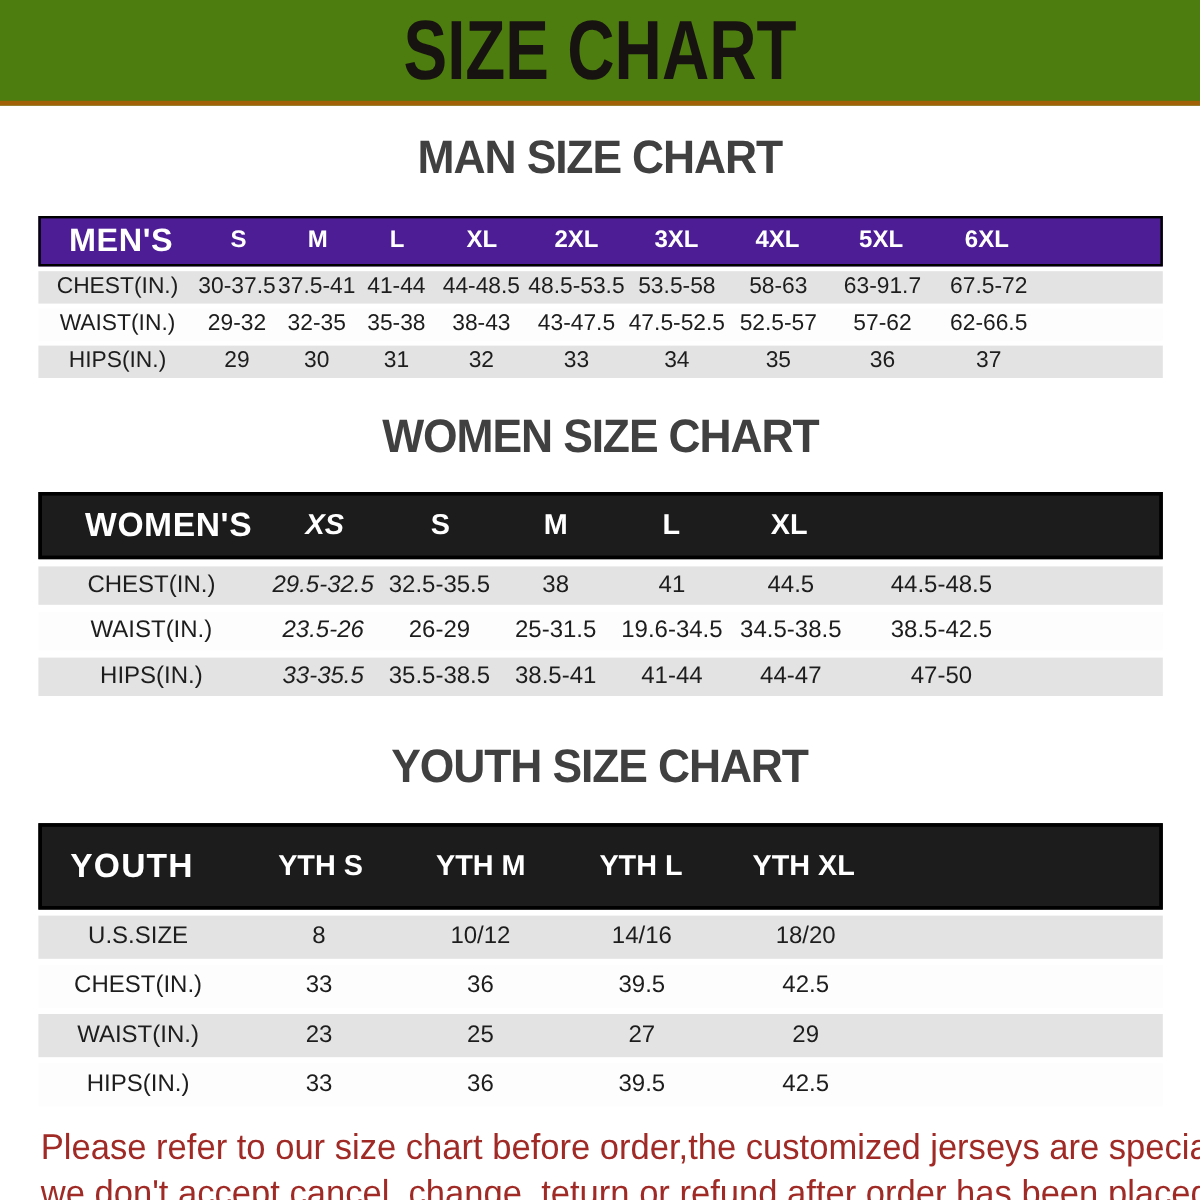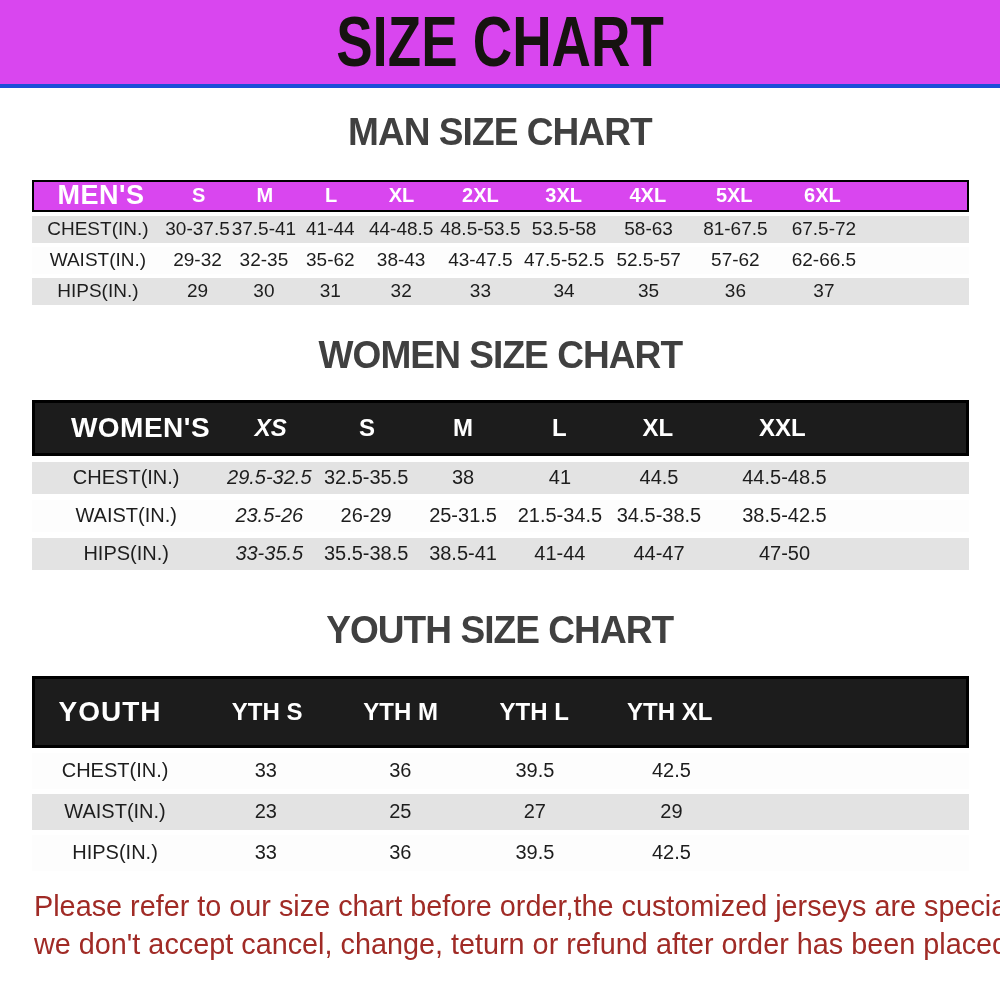--- a/index.html
+++ b/index.html
@@ -1,21 +1,21 @@
 <!DOCTYPE html>
 <html><head>
 <meta charset="utf-8">
 <style>
   * { margin:0; padding:0; box-sizing:border-box; }
   html,body { width:1000px; background:#ffffff; font-family:"Liberation Sans", sans-serif; }
   body { height:1000px; overflow:hidden; }
 
   
-  .banner { height:88px; background:#d946ef; display:flex; align-items:center; justify-content:center;
-            border-bottom:4px solid #1d4ed8; }
+  .banner { height:88px; background:#4d7c0f; display:flex; align-items:center; justify-content:center;
+            border-bottom:4px solid #a16207; }
   .banner-title { display:inline-block; font-size:70px; font-weight:700; color:#161310;
                   transform:scaleX(0.78); letter-spacing:0px; line-height:1; }
 
   
   .section-heading { text-align:center; color:#404040; }
   .section-heading .condensed { display:inline-block; font-size:39px; font-weight:700;
                                 transform:scaleX(0.95); letter-spacing:-1px; line-height:1.05; }
   #heading-man   { margin-top:24px; }
   #heading-women { margin-top:30px; }
   #heading-youth { margin-top:40px; }
@@ -25,21 +25,21 @@
   .thead { display:flex; align-items:center; color:#ffffff; }
   .trow  { display:flex; align-items:center; color:#1d1d1d; }
   .cell  { text-align:center; white-space:nowrap; }
   .cell.rowlabel { text-align:center; }
   .thead .cell.rowlabel { text-align:left; padding-left:24px; font-weight:700; }
   .gray  { background:#E3E3E3; }
   .white { background:#FDFDFD; }
 
   
   #mens-table { margin-top:27px; }
-  #mens-table .thead { height:32px; background:#d946ef; border:2px solid #000;
+  #mens-table .thead { height:42px; background:#4c1d95; border:2px solid #000;
                        padding-right:5.5%; font-size:20px; font-weight:700; }
   #mens-table .thead .rowlabel { font-size:27px; letter-spacing:0.5px; }
   #mens-table .trow { height:27px; margin-top:4px; padding-right:5.5%; font-size:19px; }
   #mens-table .cell:nth-child(1){ width:15%; }
   #mens-table .cell:nth-child(2){ width:7.5%; }
   #mens-table .cell:nth-child(3){ width:7.5%; }
   #mens-table .cell:nth-child(4){ width:7.5%; }
   #mens-table .cell:nth-child(5){ width:8.5%; }
   #mens-table .cell:nth-child(6){ width:9.4%; }
   #mens-table .cell:nth-child(7){ width:9.5%; }
@@ -104,28 +104,28 @@
   </div>
   <div class="trow gray">
     <div class="cell rowlabel">CHEST(IN.)</div>
     <div class="cell">30-37.5</div>
     <div class="cell">37.5-41</div>
     <div class="cell">41-44</div>
     <div class="cell">44-48.5</div>
     <div class="cell">48.5-53.5</div>
     <div class="cell">53.5-58</div>
     <div class="cell">58-63</div>
-    <div class="cell">81-67.5</div>
+    <div class="cell">63-91.7</div>
     <div class="cell">67.5-72</div>
   </div>
   <div class="trow white">
     <div class="cell rowlabel">WAIST(IN.)</div>
     <div class="cell">29-32</div>
     <div class="cell">32-35</div>
-    <div class="cell">35-62</div>
+    <div class="cell">35-38</div>
     <div class="cell">38-43</div>
     <div class="cell">43-47.5</div>
     <div class="cell">47.5-52.5</div>
     <div class="cell">52.5-57</div>
     <div class="cell">57-62</div>
     <div class="cell">62-66.5</div>
   </div>
   <div class="trow gray">
     <div class="cell rowlabel">HIPS(IN.)</div>
     <div class="cell">29</div>
@@ -145,37 +145,36 @@
 </div>
 
 <div class="size-table" id="womens-table">
   <div class="thead">
     <div class="cell rowlabel">WOMEN'S</div>
     <div class="cell">XS</div>
     <div class="cell">S</div>
     <div class="cell">M</div>
     <div class="cell">L</div>
     <div class="cell">XL</div>
-    <div class="cell">XXL</div>
   </div>
   <div class="trow gray">
     <div class="cell rowlabel">CHEST(IN.)</div>
     <div class="cell">29.5-32.5</div>
     <div class="cell">32.5-35.5</div>
     <div class="cell">38</div>
     <div class="cell">41</div>
     <div class="cell">44.5</div>
     <div class="cell">44.5-48.5</div>
   </div>
   <div class="trow white">
     <div class="cell rowlabel">WAIST(IN.)</div>
     <div class="cell">23.5-26</div>
     <div class="cell">26-29</div>
     <div class="cell">25-31.5</div>
-    <div class="cell">21.5-34.5</div>
+    <div class="cell">19.6-34.5</div>
     <div class="cell">34.5-38.5</div>
     <div class="cell">38.5-42.5</div>
   </div>
   <div class="trow gray">
     <div class="cell rowlabel">HIPS(IN.)</div>
     <div class="cell">33-35.5</div>
     <div class="cell">35.5-38.5</div>
     <div class="cell">38.5-41</div>
     <div class="cell">41-44</div>
     <div class="cell">44-47</div>
@@ -188,20 +187,27 @@
 </div>
 
 <div class="size-table" id="youth-table">
   <div class="thead">
     <div class="cell rowlabel">YOUTH</div>
     <div class="cell">YTH S</div>
     <div class="cell">YTH M</div>
     <div class="cell">YTH L</div>
     <div class="cell">YTH XL</div>
   </div>
+  <div class="trow gray">
+    <div class="cell rowlabel">U.S.SIZE</div>
+    <div class="cell">8</div>
+    <div class="cell">10/12</div>
+    <div class="cell">14/16</div>
+    <div class="cell">18/20</div>
+  </div>
   <div class="trow white">
     <div class="cell rowlabel">CHEST(IN.)</div>
     <div class="cell">33</div>
     <div class="cell">36</div>
     <div class="cell">39.5</div>
     <div class="cell">42.5</div>
   </div>
   <div class="trow gray">
     <div class="cell rowlabel">WAIST(IN.)</div>
     <div class="cell">23</div>

